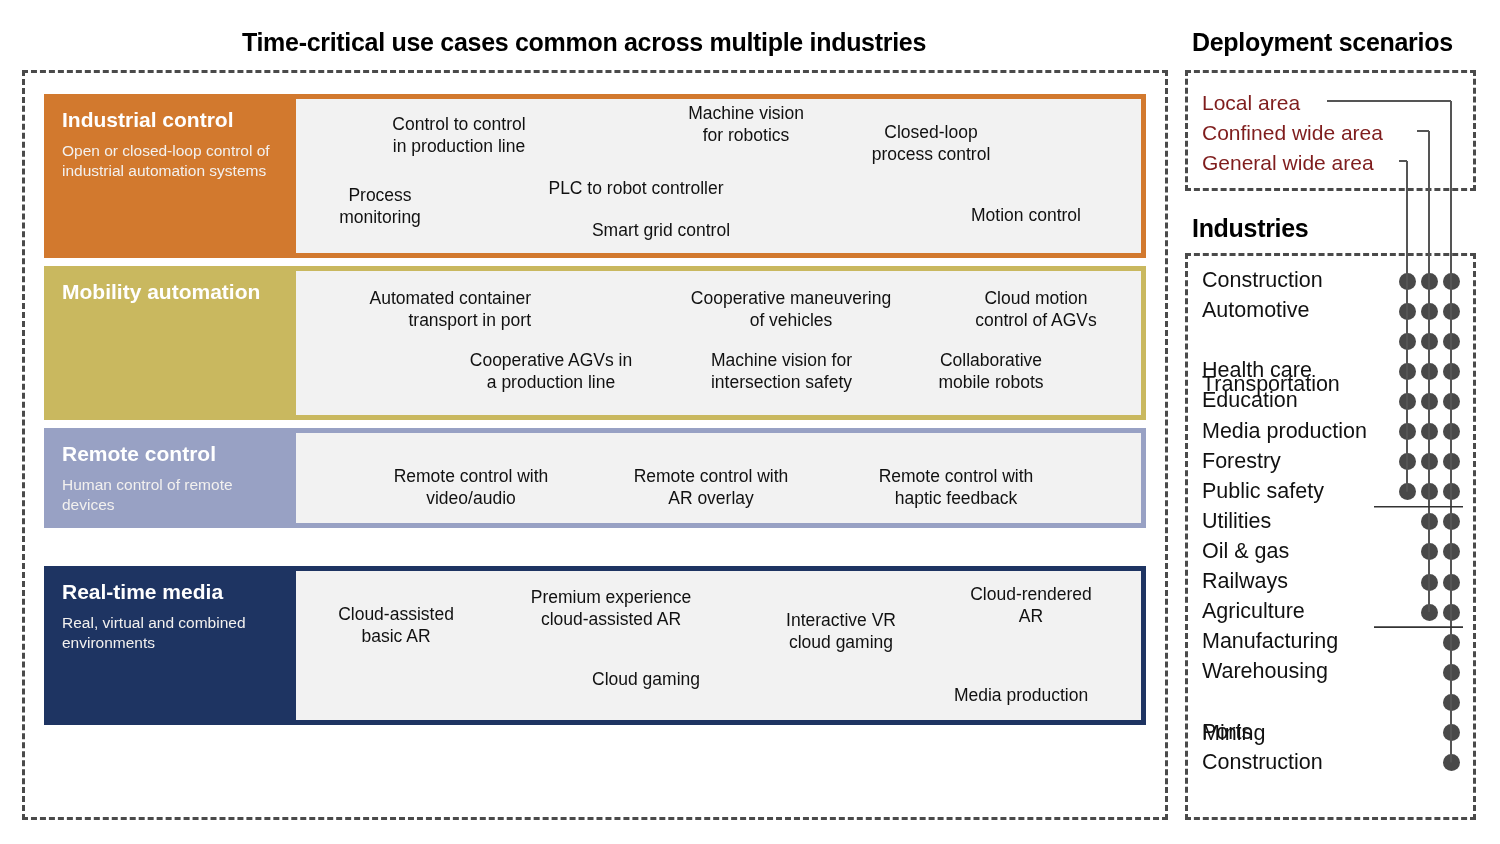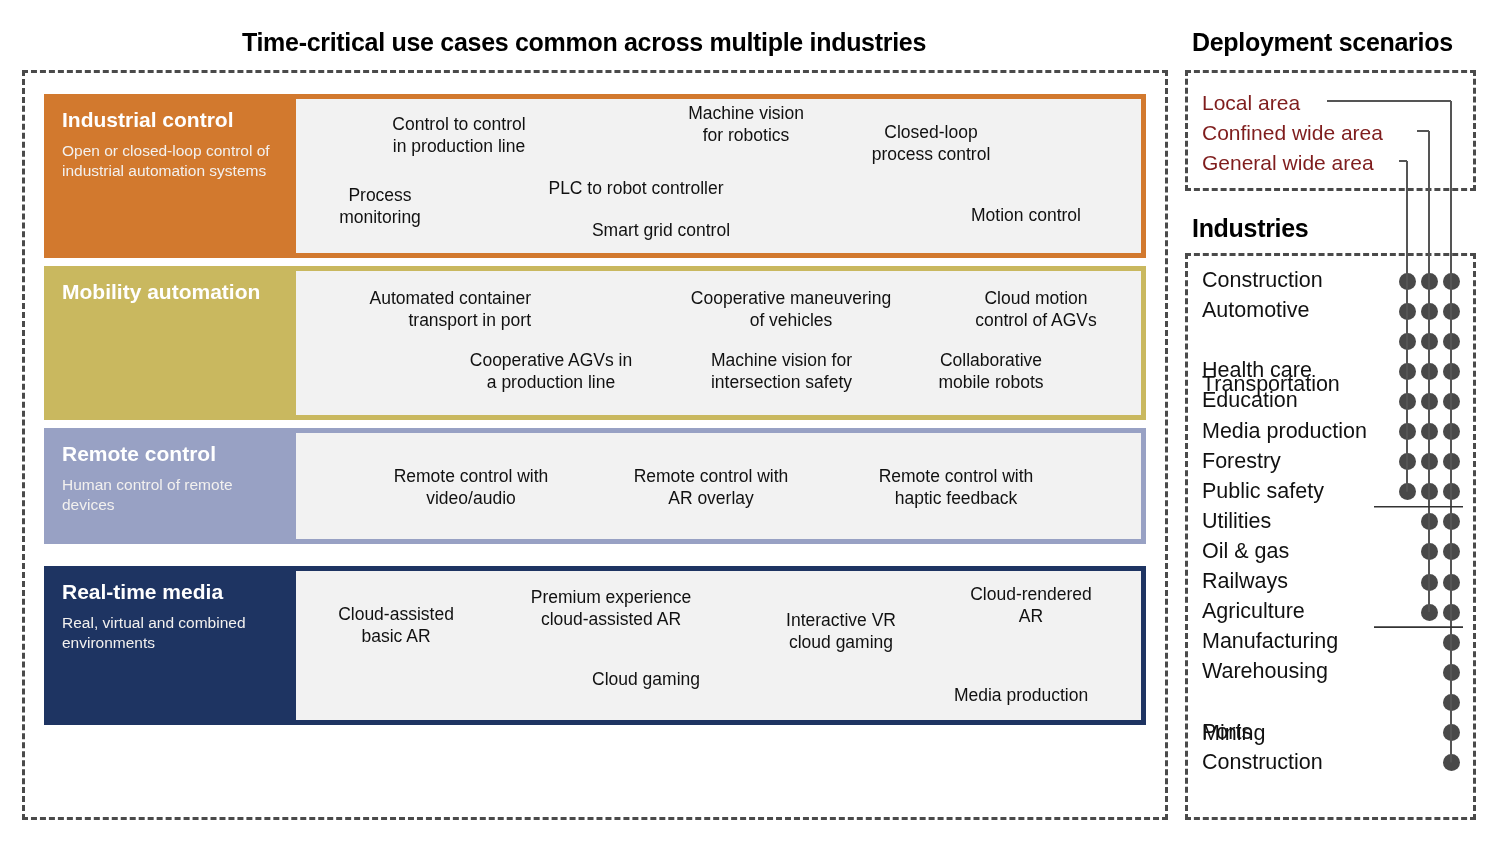--- a/index.html
+++ b/index.html
@@ -73,21 +73,21 @@
     position:absolute;
     font-size:17.5px;
     line-height:1.28;
     color:#111;
     text-align:center;
     white-space:pre-line;
   }
 
   #row-industrial{left:44px;top:94px;width:1102px;height:164px;background:#d2792e;}
   #row-mobility  {left:44px;top:266px;width:1102px;height:154px;background:#c9b85f;}
-  #row-remote    {left:44px;top:428px;width:1102px;height:116px;background:#98a1c4;}
+  #row-remote    {left:44px;top:428px;width:1102px;height:100px;background:#98a1c4;}
   #row-media     {left:44px;top:566px;width:1102px;height:159px;background:#1e3462;}
 
   
   #arrow-wrap{position:absolute;left:296px;top:733px;width:860px;height:80px;}
   #arrow-line{
     position:absolute;left:0;top:6px;width:826px;height:6px;background:#464646;
   }
   #arrow-head{
     position:absolute;left:822px;top:-3px;
     width:0;height:0;

